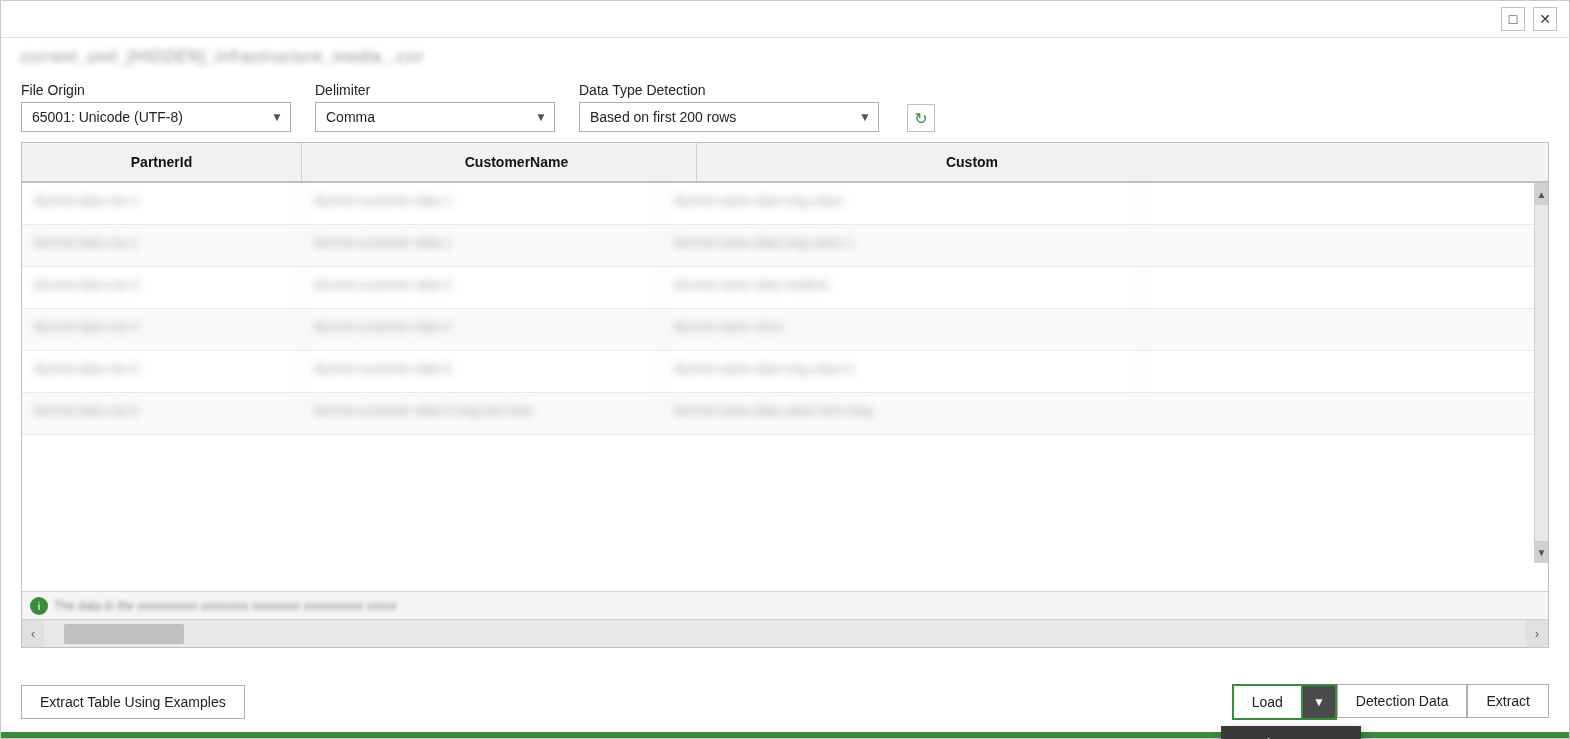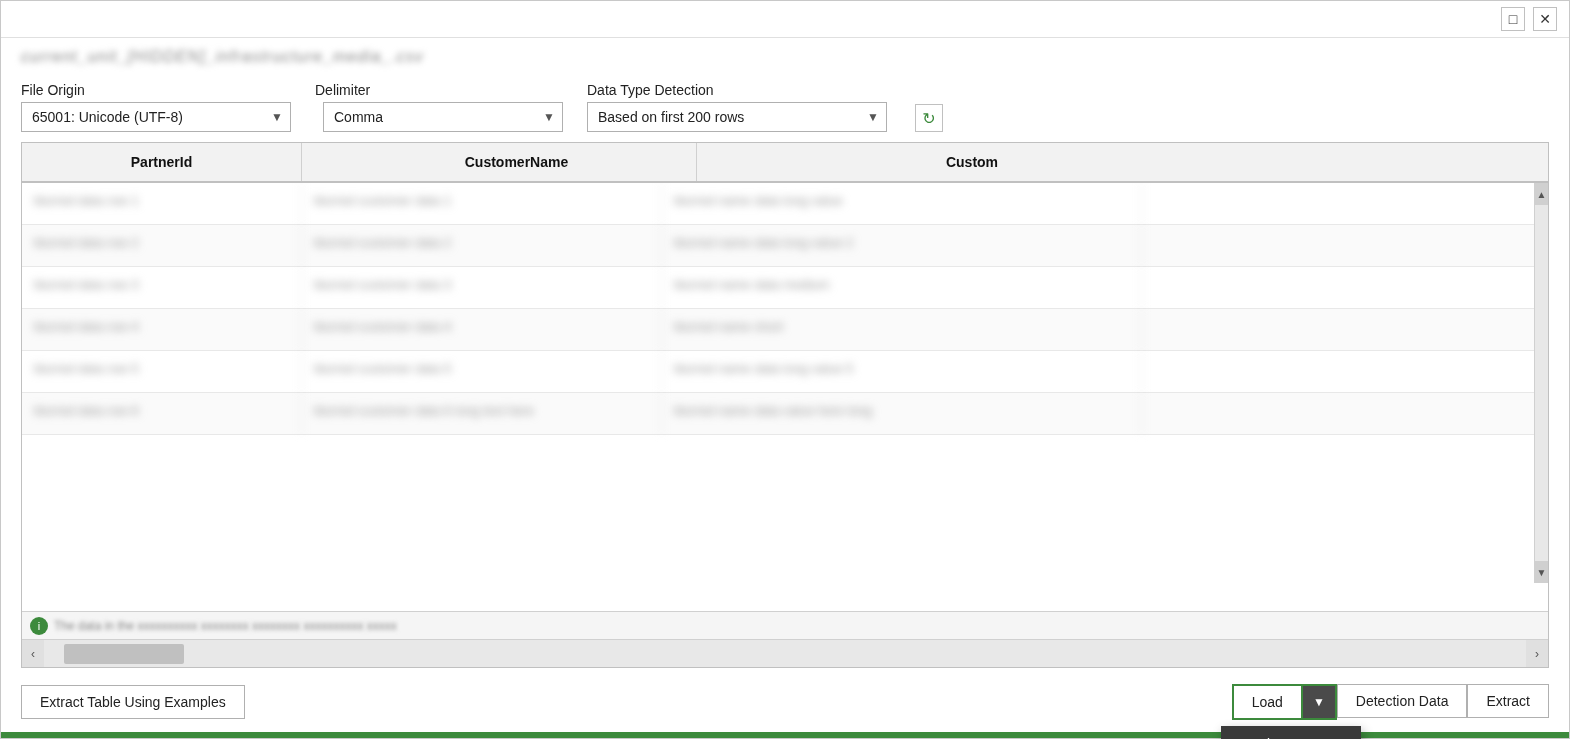--- a/index.html
+++ b/index.html
@@ -87,21 +87,21 @@
       border: 1px solid #b0b0b0;
       background: #ffffff;
       padding: 6px 32px 6px 10px;
       font-size: 14px;
       color: #222;
       cursor: pointer;
       outline: none;
       min-width: 180px;
     }
     .select-wrapper.file-origin select { min-width: 240px; }
-    .select-wrapper.delimiter select { min-width: 240px; margin-left: 8px; }
+    .select-wrapper.delimiter select { min-width: 240px; }
     .select-wrapper.data-type select { min-width: 300px; }
     .select-arrow {
       position: absolute;
       right: 8px;
       top: 50%;
       transform: translateY(-50%);
       pointer-events: none;
       font-size: 12px;
       color: #555;
     }
@@ -261,20 +261,21 @@
       height: 20px;
       background: #c0c0c0;
       border-radius: 2px;
     }
 
     .footer-row {
       display: flex;
       align-items: center;
       padding: 16px 20px 12px 20px;
       justify-content: space-between;
+      margin-top: 20px;
     }
     .extract-btn {
       border: 1px solid #b0b0b0;
       background: #ffffff;
       padding: 8px 18px;
       font-size: 14px;
       cursor: pointer;
       color: #222;
     }
 

